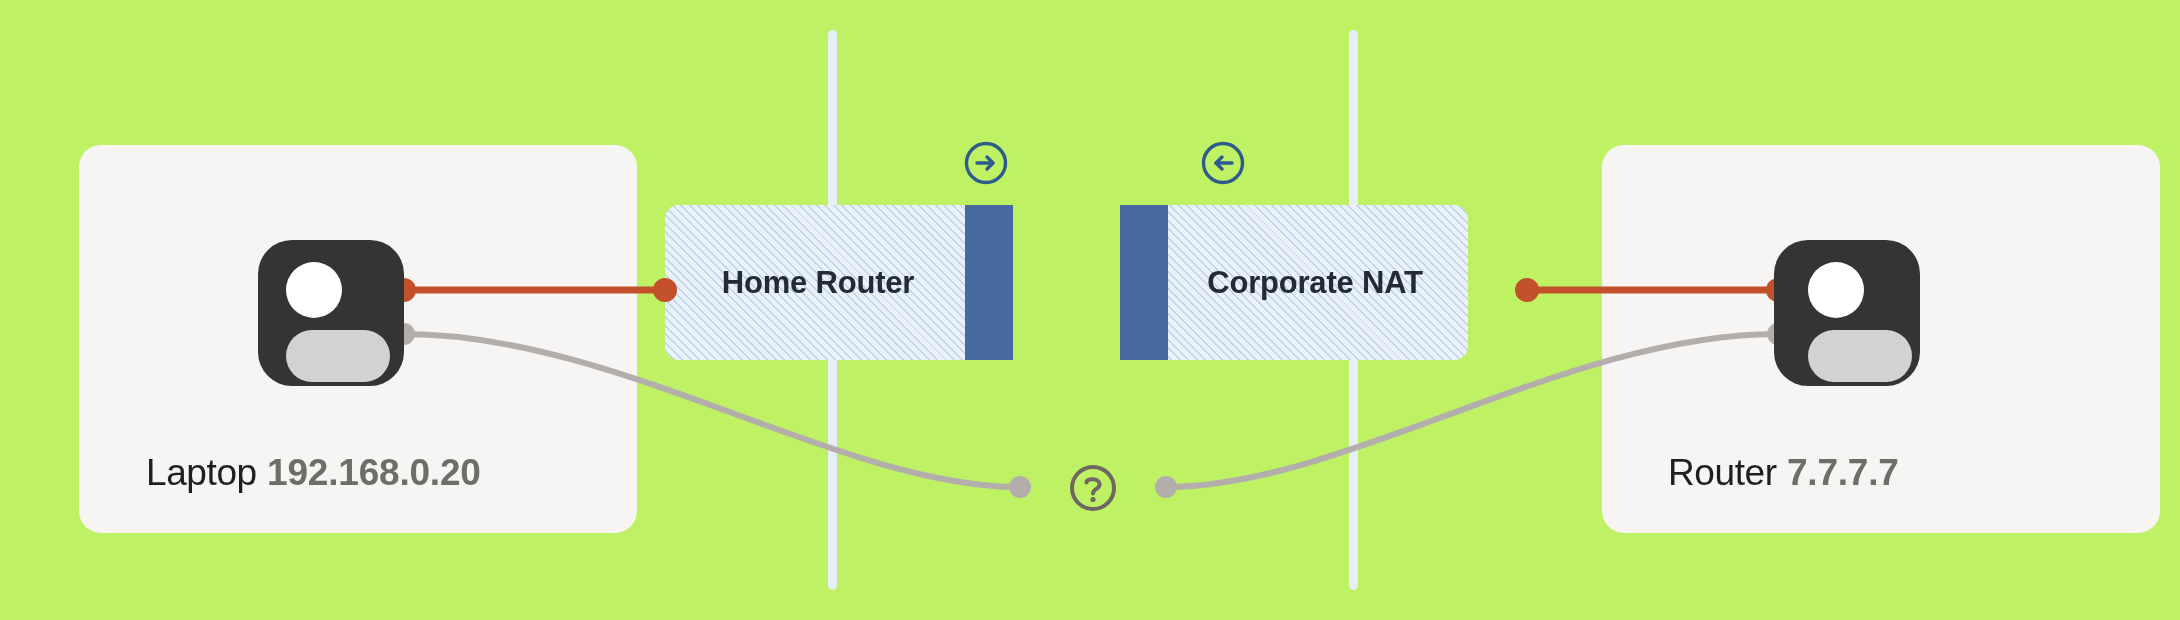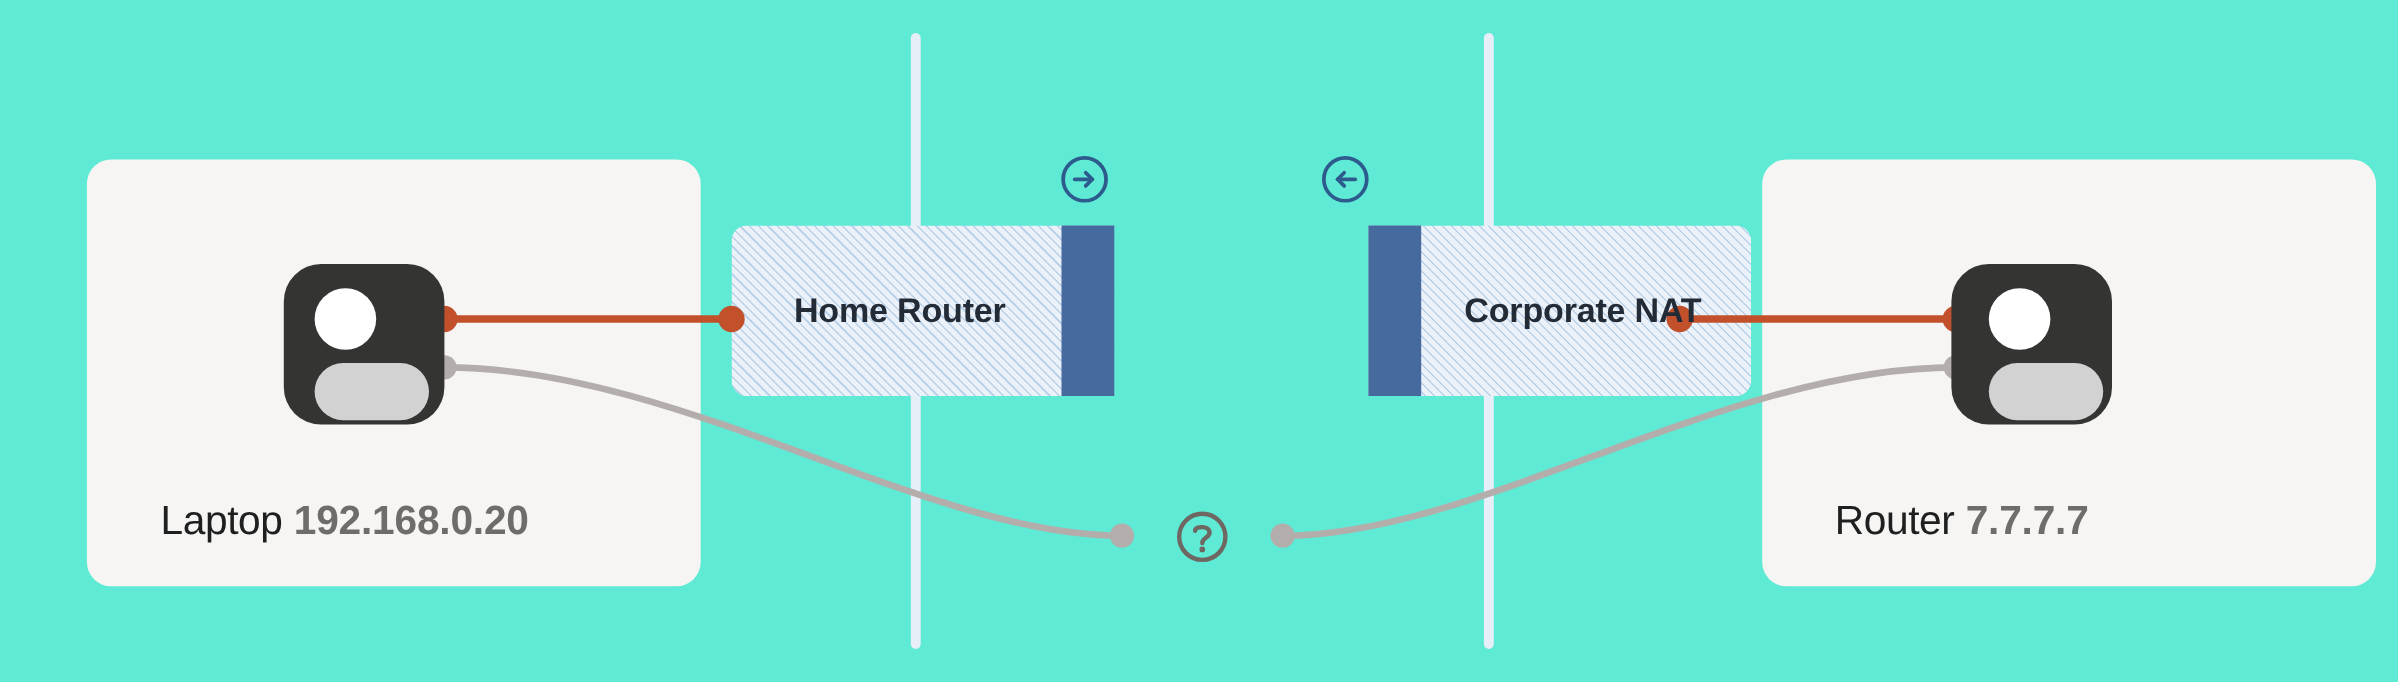--- a/index.html
+++ b/index.html
@@ -10,21 +10,21 @@
   body {
     width: 2180px;
     height: 620px;
     font-family: "Liberation Sans", sans-serif;
     overflow: hidden;
   }
   .stage {
     position: relative;
     width: 2180px;
     height: 620px;
-    background: #5eead4;
+    background: #bef264;
   }
 
   
   .host-card {
     position: absolute;
     background: #f6f5f3;
     border-radius: 22px;
   }
   #host-card-left  { left: 79px;   top: 145px; width: 558px; height: 388px; }
   #host-card-right { left: 1602px; top: 145px; width: 558px; height: 388px; }
@@ -57,21 +57,21 @@
     display: flex;
     align-items: center;
     justify-content: center;
     box-sizing: border-box;
   }
   #middlebox-router {
     left: 665px; width: 348px;
     border-radius: 14px 0 0 14px;
   }
   #middlebox-nat {
-    left: 1244px; width: 348px;
+    left: 1120px; width: 348px;
     border-radius: 0 14px 14px 0;
   }
   .middlebox-hatch {
     position: absolute;
     left: 0; top: 0; right: 0; bottom: 0;
     background-color: #eaf1f9;
     background-image: repeating-linear-gradient(
         45deg,
         rgba(150,186,222,0.55) 0px,
         rgba(150,186,222,0.55) 1.4px,

